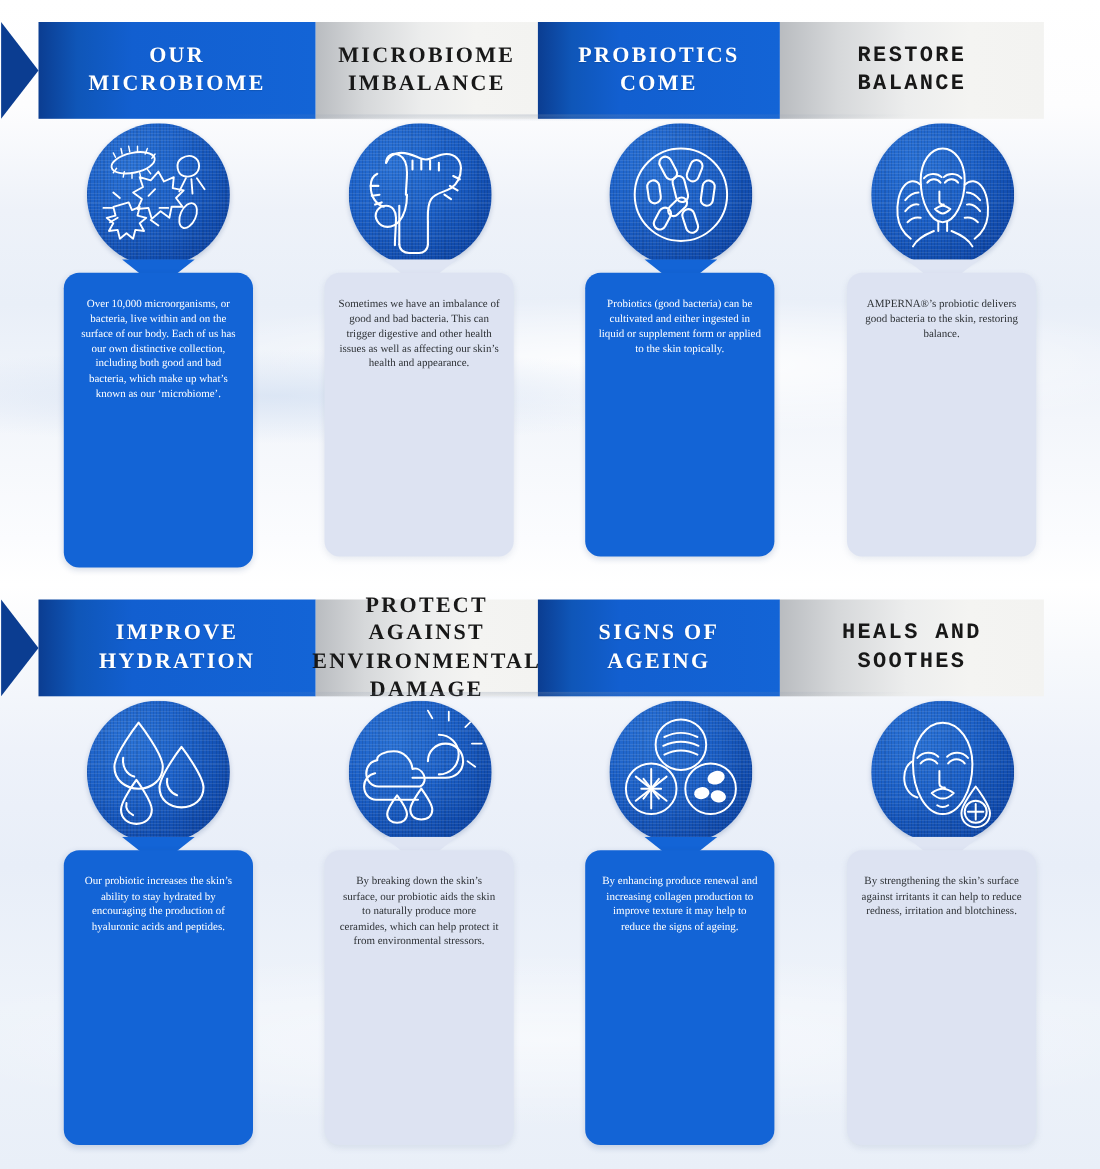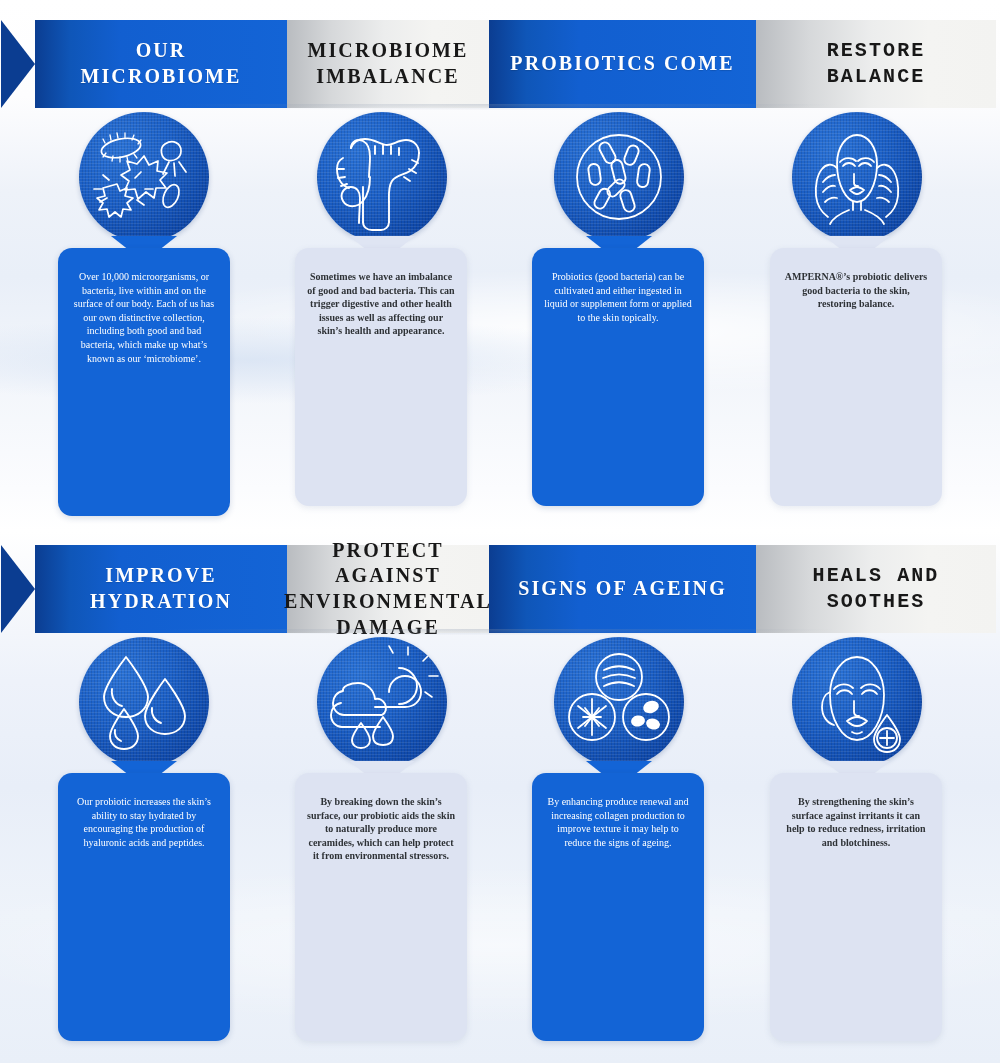--- a/index.html
+++ b/index.html
@@ -70,21 +70,21 @@
   }
   .ribbon .notch::before {
     content: ""; position: absolute; left: -34px; top: 0;
     border-style: solid; border-width: 44px 0 44px 34px;
     border-color: transparent transparent transparent #0b3d91;
   }
 
   
   .r-1 { width: 252px; margin-left: 35px; }
   .r-2 { width: 202px; }
-  .r-3 { width: 267px; }
+  .r-3 { width: 220px; }
   .r-4 { width: 240px; font-family: Liberation Mono, monospace; }
 
   
   .icons-row { position: relative; height: 140px; }
   .icon-wrap {
     position: absolute; top: 4px;
     width: 130px; height: 130px;
   }
   .icon-circle {
     position: relative;
@@ -120,21 +120,21 @@
   .card {
     position: absolute; top: 0;
     width: 172px;
     border-radius: 14px;
     padding: 22px 12px 16px;
     text-align: center;
     font-size: 10px;
     line-height: 1.36;
   }
   .card.blue { background: #1364d6; color: #ffffff; }
-  .card.light { background: #dde3f2; color: #2e3236; font-weight: bold; }
+  .card.light { background: #dde3f2; color: #2e3236; }
   .card.blue  { box-shadow: 0 2px 6px rgba(25,60,120,.18); }
   .card.light { box-shadow: 0 2px 6px rgba(120,135,165,.16); }
 
   .card.h-a { height: 268px; }
   .card.h-b { height: 258px; }
 
   .k1 { left: 58px; }
   .k2 { left: 295px; }
   .k3 { left: 532px; }
   .k4 { left: 770px; }

